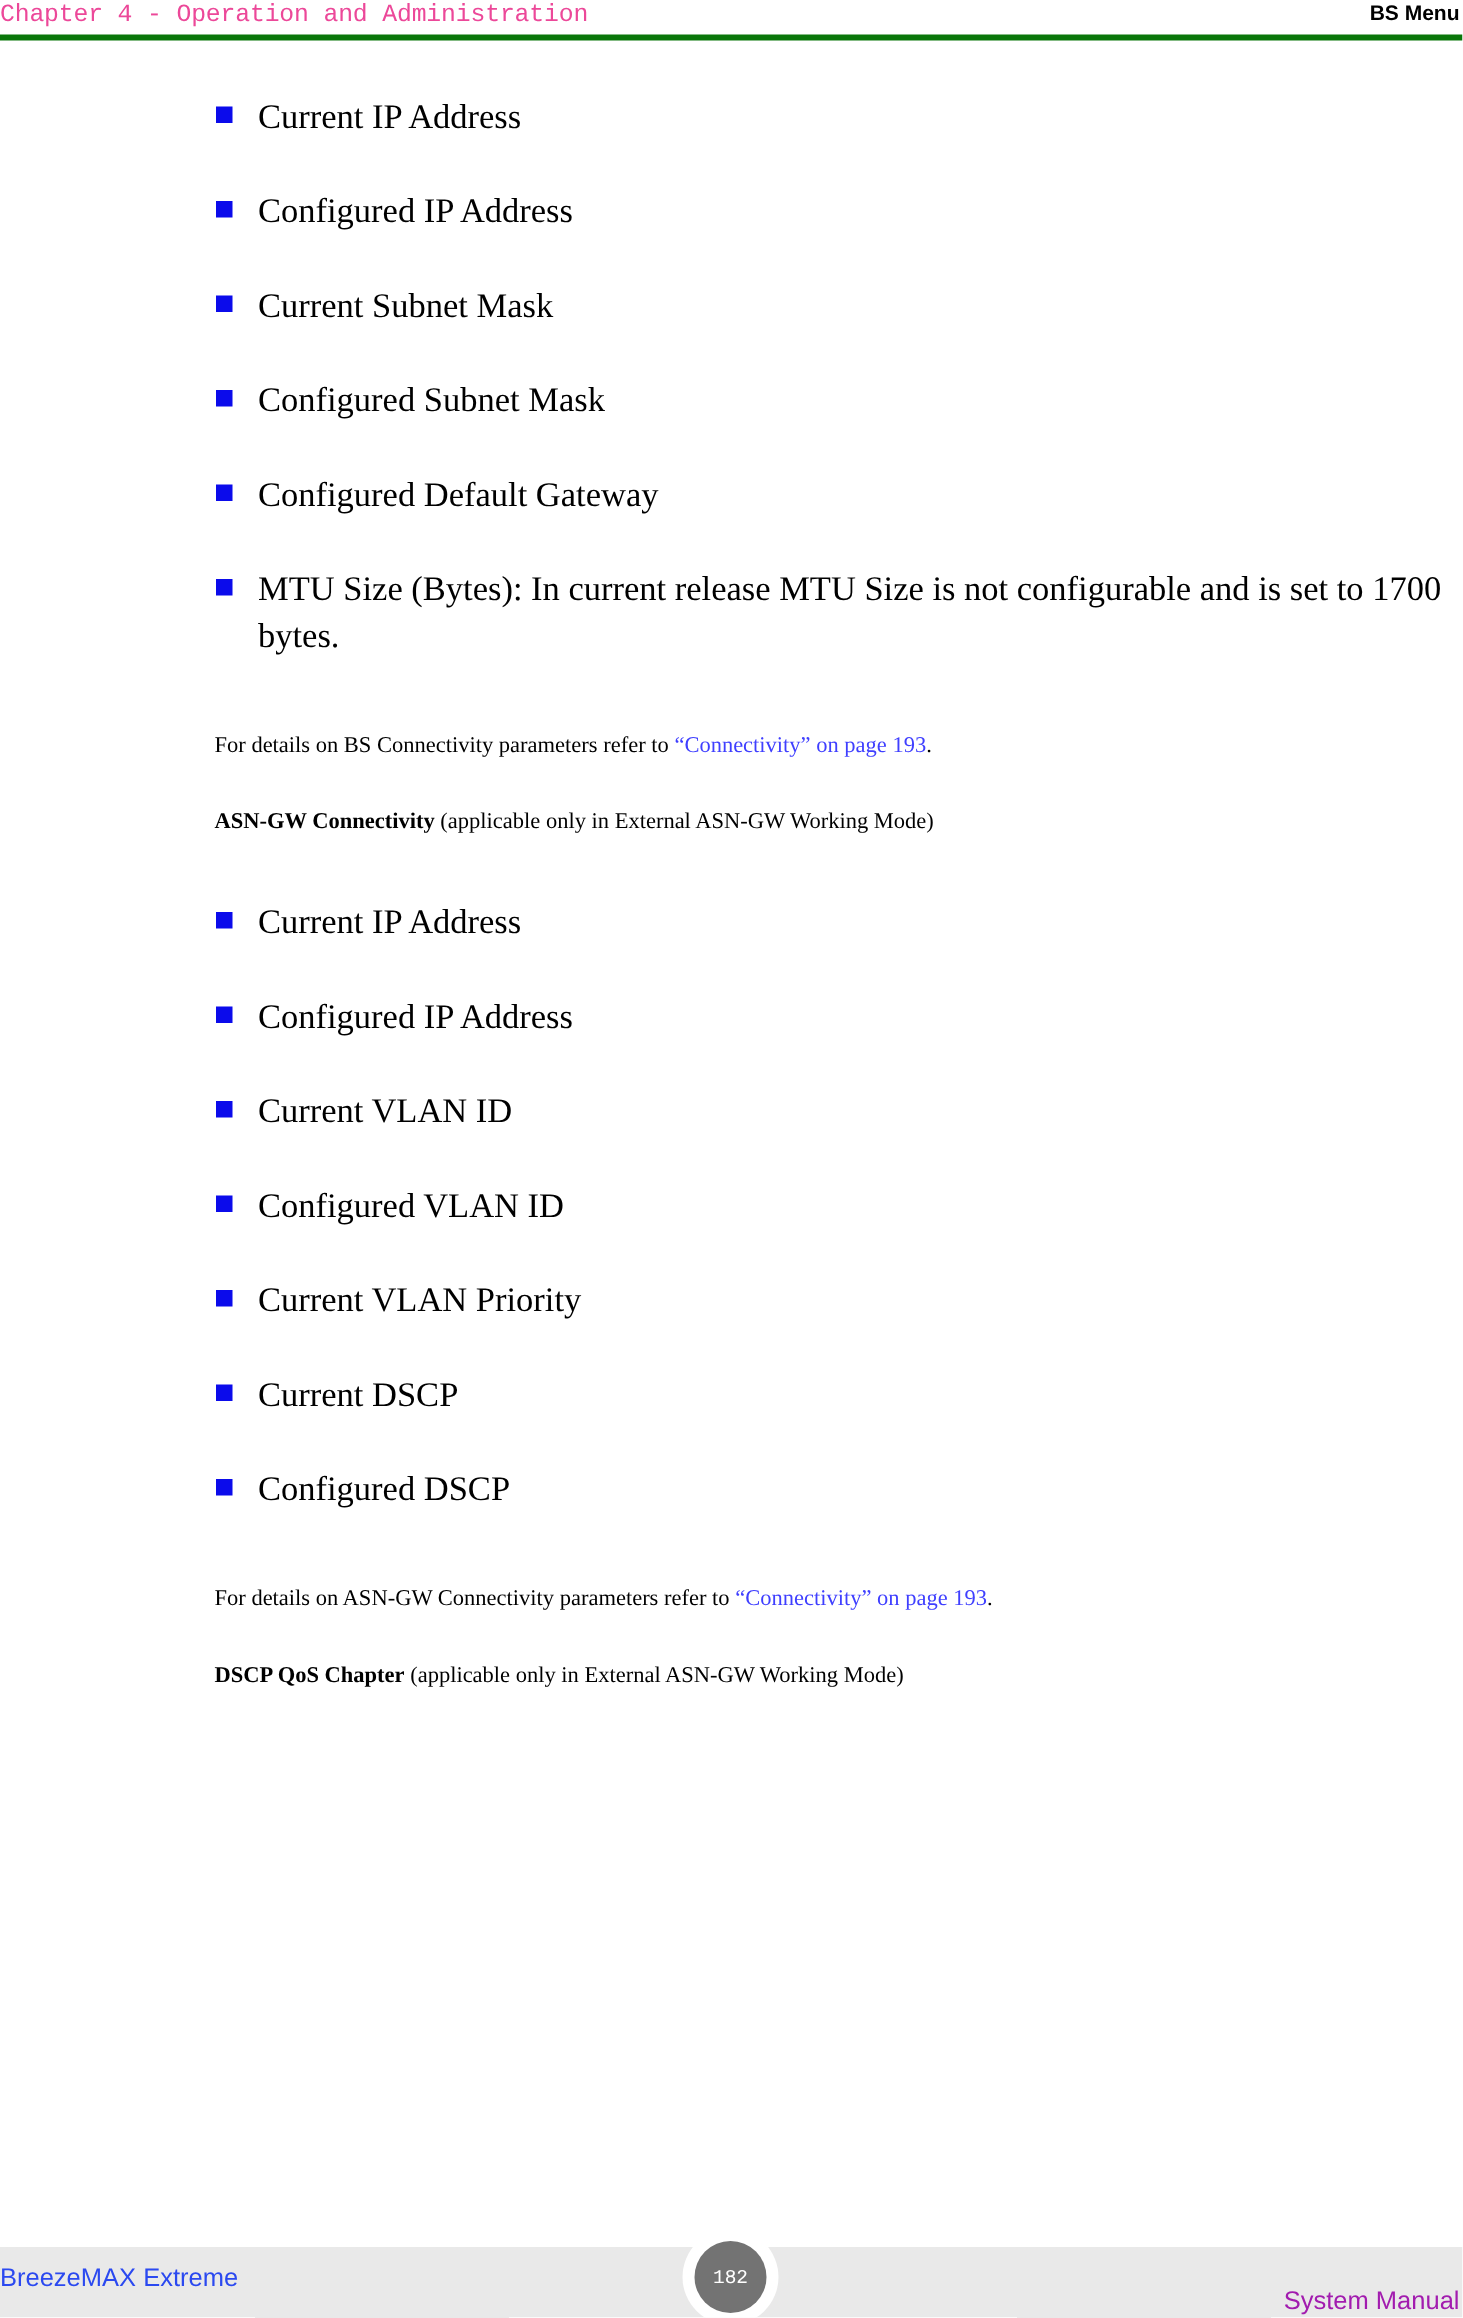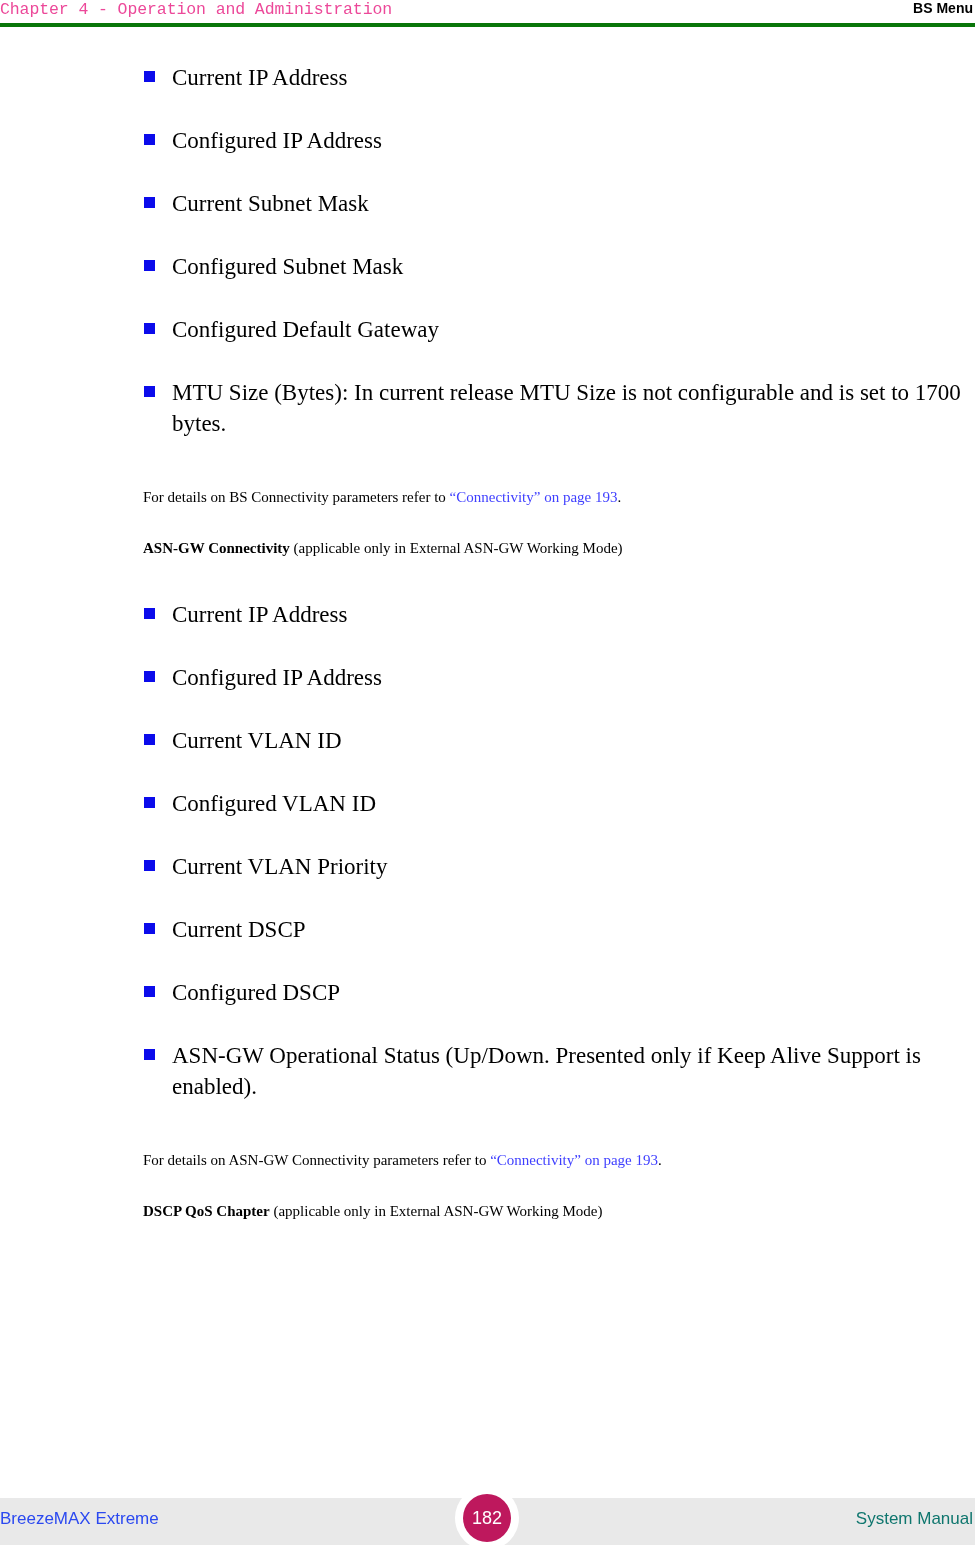--- a/index.html
+++ b/index.html
@@ -117,46 +117,46 @@
     left: 0px;
     top: 11px;
     font-family: "Liberation Sans", "DejaVu Sans", sans-serif;
     font-size: 17px;
     color: #2b49f0;
     white-space: nowrap;
   }
   .footer-right {
     position: absolute;
     right: 2px;
-    top: 11px;
+    top: 26px;
     font-family: "Liberation Sans", "DejaVu Sans", sans-serif;
     font-size: 17px;
-    color: #0f766e;
+    color: #a21caf;
     white-space: nowrap;
   }
   .page-badge-ring {
     position: absolute;
     left: 455px;
     top: -12px;
     width: 64px;
     height: 64px;
     border-radius: 50%;
     background: #ffffff;
   }
   .page-badge {
     position: absolute;
     left: 463px;
     top: -4px;
     width: 48px;
     height: 48px;
     border-radius: 50%;
-    background: #be185d;
+    background: #737373;
     color: #ffffff;
-    font-family: Liberation Sans, sans-serif;
-    font-size: 18px;
+    font-family: Liberation Mono, monospace;
+    font-size: 13px;
     display: flex;
     align-items: center;
     justify-content: center;
   }
 </style>
 </head>
 <body>
 
 <div class="page-header">
   <div class="hdr-left">Chapter 4 - Operation and Administration</div>
@@ -224,24 +224,20 @@
       <span class="bullet-sq"></span>
       <span>Current VLAN Priority</span>
     </div>
     <div class="bullet-item">
       <span class="bullet-sq"></span>
       <span>Current DSCP</span>
     </div>
     <div class="bullet-item">
       <span class="bullet-sq"></span>
       <span>Configured DSCP</span>
-    </div>
-    <div class="bullet-item">
-      <span class="bullet-sq"></span>
-      <span>ASN-GW Operational Status (Up/Down. Presented only if Keep Alive Support is enabled).</span>
     </div>
   </div>
 
   <div class="para after-bullets" style="width:740px">
     <span>For details on ASN-GW Connectivity parameters refer to </span><span class="xref">“Connectivity” on page 193</span><span>.</span>
   </div>
 
   <div class="para tight">
     <span class="bold-head">DSCP QoS Chapter</span><span> (applicable only in External ASN-GW Working Mode)</span>
   </div>

